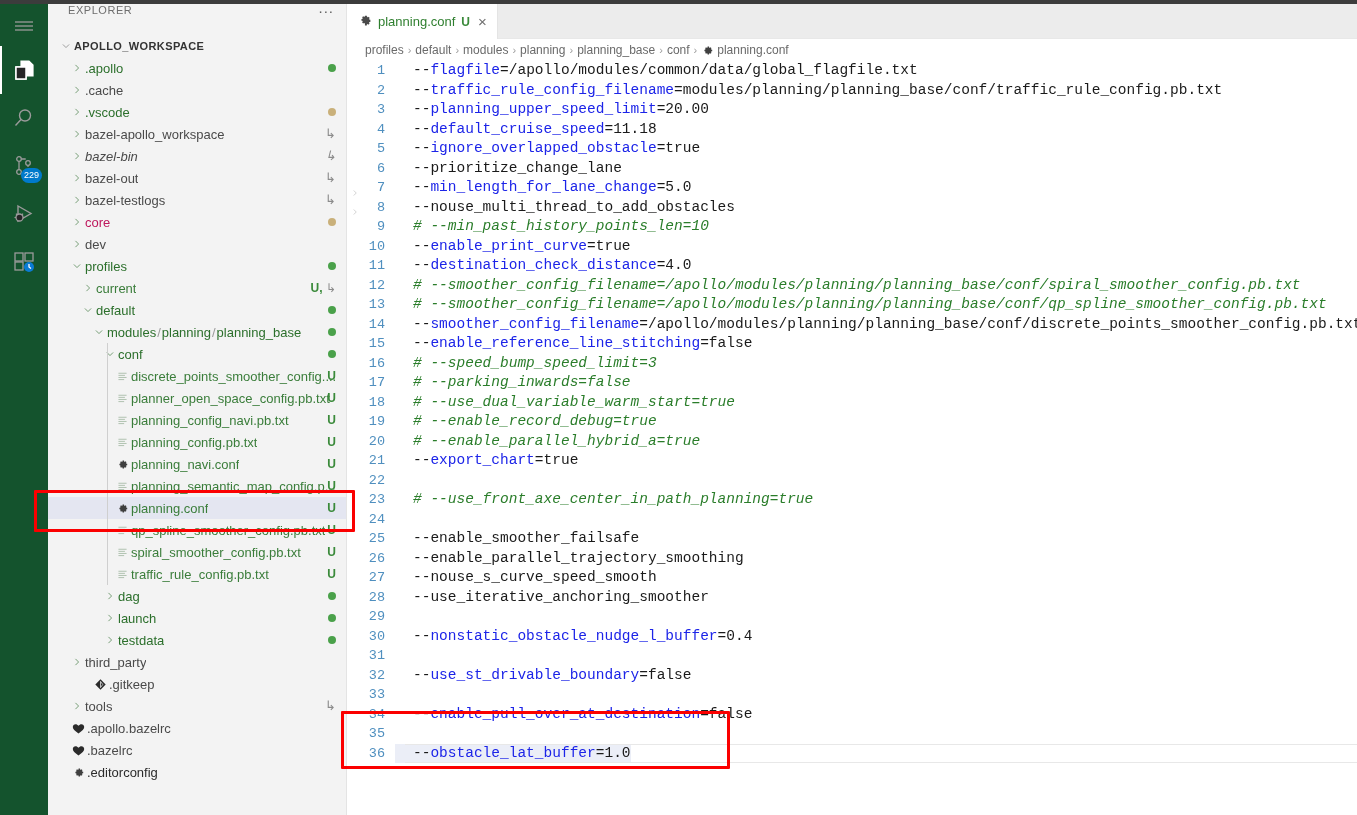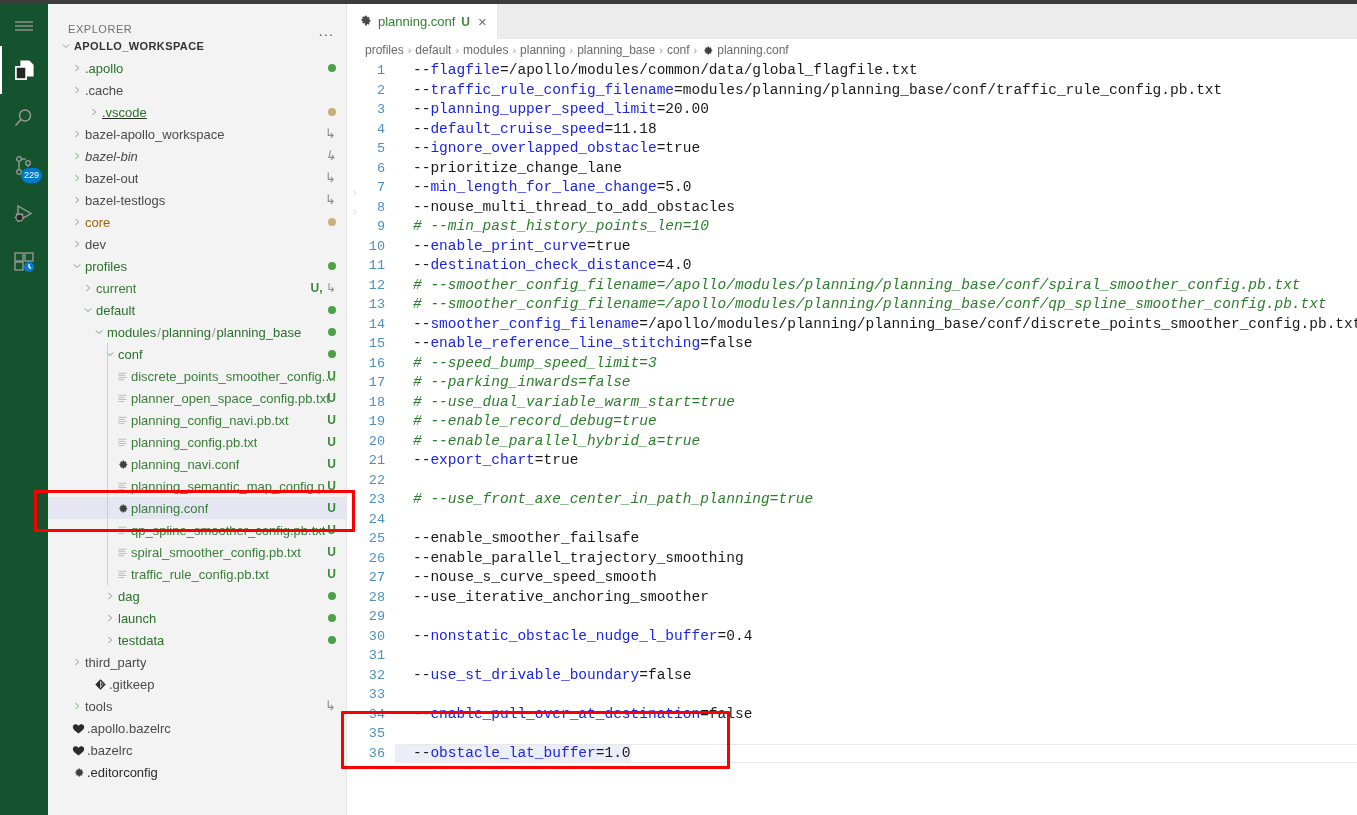--- a/index.html
+++ b/index.html
@@ -40,21 +40,21 @@
   }
   #hamburger { width: 48px; height: 40px; display:flex; align-items:center; justify-content:center; }
 
   
   #sidebar {
     width: 299px; flex: 0 0 299px; height: 815px;
     background: #f3f3f3; position: relative; padding-top: 4px;
     border-right: 1px solid #e4e4e4;
   }
   #sidebar-header {
-    height: 31px; display: flex; align-items: flex-end;
+    height: 31px; display: flex; align-items: flex-start;
     padding: 0 8px 0 20px; justify-content: space-between;
   }
   #sidebar-title {
     font-size: 11px; letter-spacing: .55px; color: #6f6f6f;
     font-family: "Liberation Sans", sans-serif;
   }
   #sidebar-actions { color: #5f5f5f; font-size: 15px; letter-spacing: 1px; line-height: 8px; cursor: pointer; padding-right:4px;}
 
   #tree { position: relative; }
   .row {
@@ -228,21 +228,21 @@
         </div>
         <div class="row" style="padding-left: 21px;">
           <span class="chev">
             <svg width="10" height="10" viewBox="0 0 16 16">
               <path d="M5.5 3 L10.5 8 L5.5 13" fill="none" stroke="#5a8a5a" stroke-width="1.3"></path>
             </svg>
           </span>
           <span class="lbl" style="color:#4a4a4a">.cache</span>
           <span class="deco"></span>
         </div>
-        <div class="row" style="padding-left: 38px; text-decoration: underline;">
+        <div class="row" style="padding-left: 21px;">
           <span class="chev">
             <svg width="10" height="10" viewBox="0 0 16 16">
               <path d="M5.5 3 L10.5 8 L5.5 13" fill="none" stroke="#5a8a5a" stroke-width="1.3"></path>
             </svg>
           </span>
           <span class="lbl" style="color:#2b6f2b">.vscode</span>
           <span class="deco"><span class="dot" style="background:#c9b07a"></span></span>
         </div>
         <div class="row" style="padding-left: 21px;">
           <span class="chev">
@@ -279,21 +279,21 @@
           </span>
           <span class="lbl" style="color:#4a4a4a">bazel-testlogs</span>
           <span class="deco"><span style="color:#8b8b8b;font-size:13px;font-weight:normal;">↳</span></span>
         </div>
         <div class="row" style="padding-left: 21px;">
           <span class="chev">
             <svg width="10" height="10" viewBox="0 0 16 16">
               <path d="M5.5 3 L10.5 8 L5.5 13" fill="none" stroke="#5a8a5a" stroke-width="1.3"></path>
             </svg>
           </span>
-          <span class="lbl" style="color:#a16207">core</span>
+          <span class="lbl" style="color:#be185d">core</span>
           <span class="deco"><span class="dot" style="background:#c9b07a"></span></span>
         </div>
         <div class="row" style="padding-left: 21px;">
           <span class="chev">
             <svg width="10" height="10" viewBox="0 0 16 16">
               <path d="M5.5 3 L10.5 8 L5.5 13" fill="none" stroke="#5a8a5a" stroke-width="1.3"></path>
             </svg>
           </span>
           <span class="lbl" style="color:#4a4a4a">dev</span>
           <span class="deco"></span>

